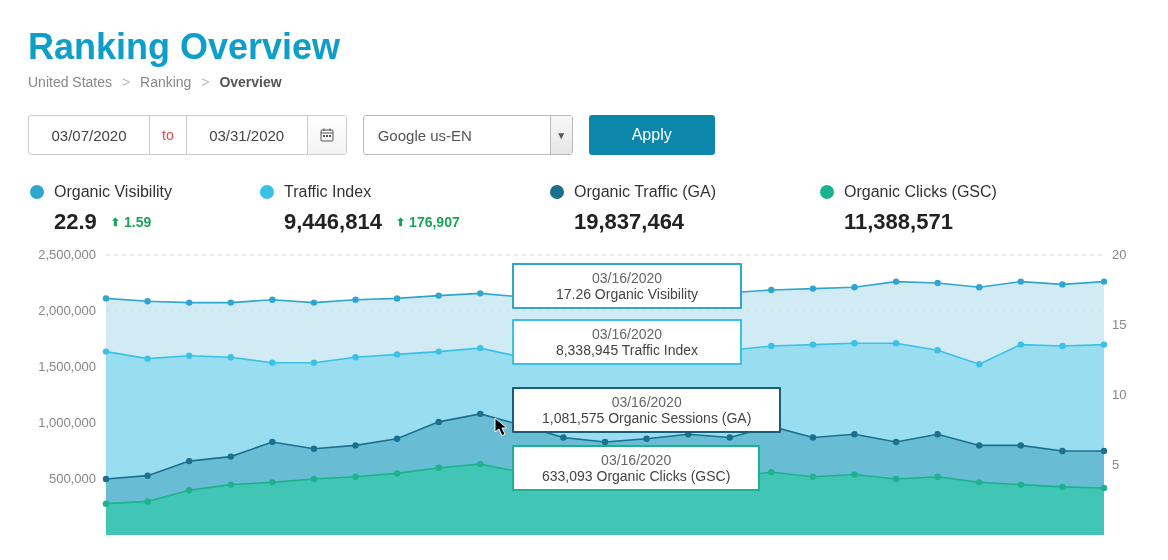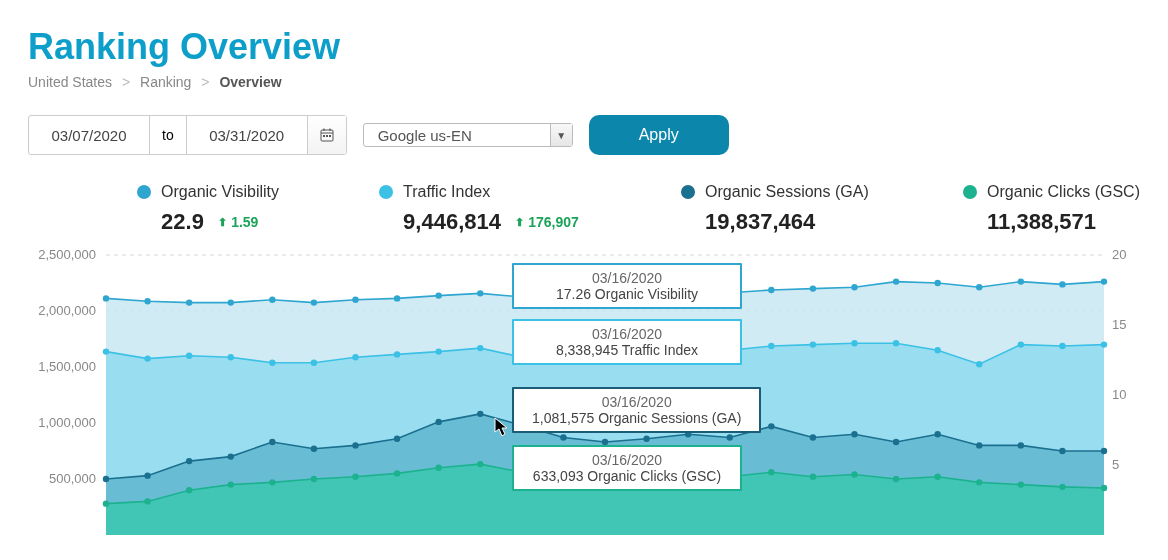--- a/index.html
+++ b/index.html
@@ -27,68 +27,68 @@
   .date-group {
     display: flex; align-items: center;
     border: 1px solid #ccc; border-radius: 3px;
     height: 40px; background: #fff;
   }
   .date-input {
     border: none; outline: none; font-size: 15px; color: #444;
     padding: 0 14px; text-align: center; width: 120px; background: transparent;
   }
   .date-to {
-    font-size: 14px; color: #000000; padding: 0 12px; height: 100%;
+    font-size: 14px; color: #ef4444; padding: 0 12px; height: 100%;
     display: flex; align-items: center;
     border-left: 1px solid #ccc; border-right: 1px solid #ccc;
   }
   .cal-icon {
     padding: 0 12px; height: 100%;
     display:flex; align-items:center;
     border-left: 1px solid #ccc;
     background: linear-gradient(#fff,#f3f3f3);
   }
   .select-wrap {
     display: flex; align-items: center;
     border: 1px solid #bbb; border-radius: 3px;
-    height: 24px; width: 210px; background: #fff;
+    height: 40px; width: 210px; background: #fff;
     position: relative;
     justify-content: space-between;
   }
   .select-label { flex: 1; font-size: 15px; color: #555; padding: 0 14px; }
   .select-caret {
     width: 22px; height: 100%;
     display:flex; align-items:center; justify-content:center;
     border-left: 1px solid #bbb;
     background: linear-gradient(#f8f8f8,#e6e6e6);
     font-size: 10px; color: #555;
   }
   .apply-btn {
     background: #0d86ac; color: #fff;
-    border: none; border-radius: 10px;
-    height: 40px; width: 140px;
+    border: none; border-radius: 3px;
+    height: 40px; width: 126px;
     font-size: 16px; cursor: pointer;
   }
 
-  .metrics { display:flex; gap: 52px; margin-bottom: 10px; padding-left: 2px; justify-content: flex-end; }
+  .metrics { display:flex; gap: 40px; margin-bottom: 10px; padding-left: 2px; }
   .metric { display:flex; flex-direction:column; gap: 8px; }
   .metric-top { display:flex; align-items:center; gap:10px; font-size:16px; color:#333; }
   .dot { width:14px; height:14px; border-radius:50%; display:inline-block; }
   .metric-bottom { display:flex; align-items:center; gap:14px; padding-left:24px; }
   .metric-value { font-size:22px; font-weight:700; color:#222; }
   .metric-delta { display:flex; align-items:center; gap:4px; font-size:14px; color:#1aa359; font-weight:600; }
   .delta-arrow { font-size:11px; }
 
   .chart-area { position: relative; margin-top: 10px; }
   .chart-svg { display:block; }
 
   .tooltip {
     position:absolute; background:#fff;
     border:2px solid #0d9ec9; border-radius:1px;
-    font-size:14px; color:#555; padding:5px 18px;
+    font-size:14px; color:#555; padding:5px 28px;
     white-space:nowrap; text-align:center;
     box-shadow:none; min-width:230px;
   }
   .tooltip.t1 { border-color:#2ea6d0; }
   .tooltip.t2 { border-color:#3cc1e6; }
   .tooltip.t3 { border-color:#1b5d77; }
   .tooltip.t4 { border-color:#1db28f; }
   .tooltip .date { color:#666; }
   .tooltip .val { color:#444; }
 
@@ -158,21 +158,21 @@
         <span class="metric-value">9,446,814</span>
         <span class="metric-delta">
           <span class="delta-arrow">⬆</span>
           <span>176,907</span>
         </span>
       </div>
     </div>
     <div class="metric" style="width:230px;">
       <div class="metric-top">
         <span class="dot" style="background:#1b6f8f"></span>
-        <span>Organic Sessions (GA)</span>
+        <span>Organic Traffic (GA)</span>
       </div>
       <div class="metric-bottom">
         <span class="metric-value">19,837,464</span>
       </div>
     </div>
     <div class="metric">
       <div class="metric-top">
         <span class="dot" style="background:#1db28f"></span>
         <span>Organic Clicks (GSC)</span>
       </div>

